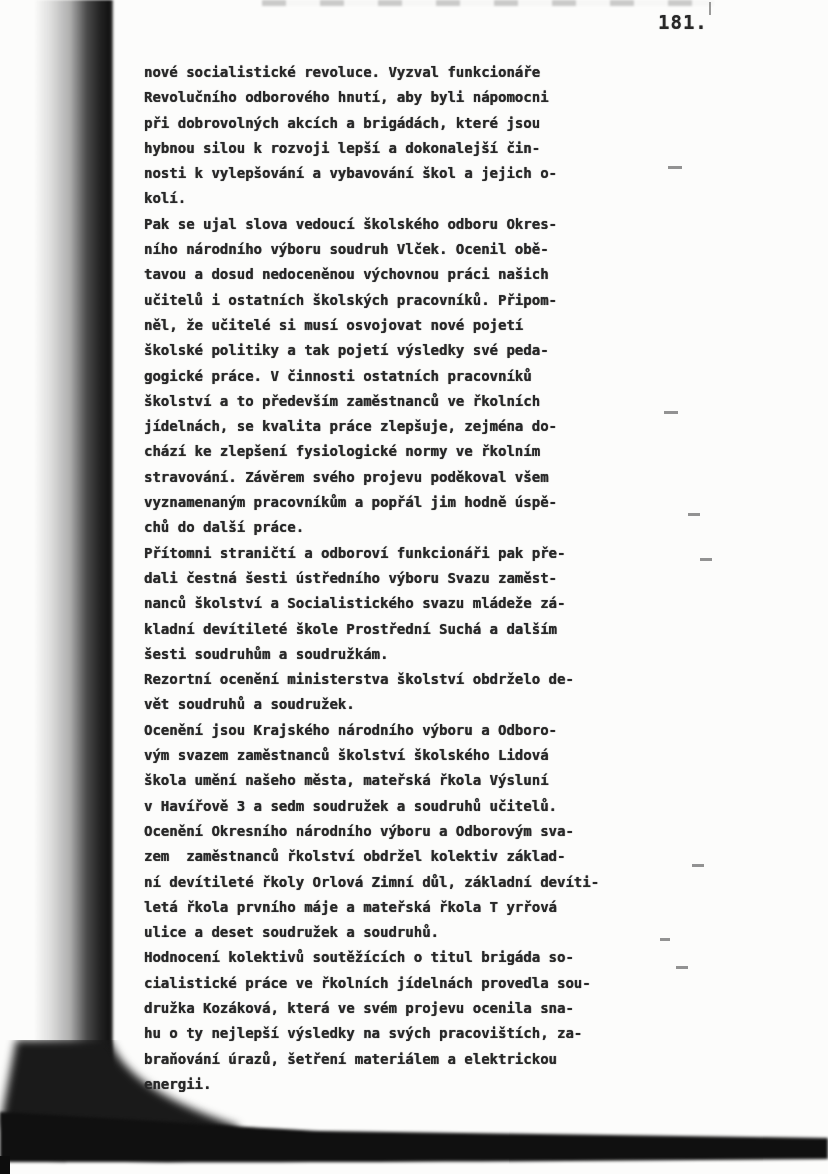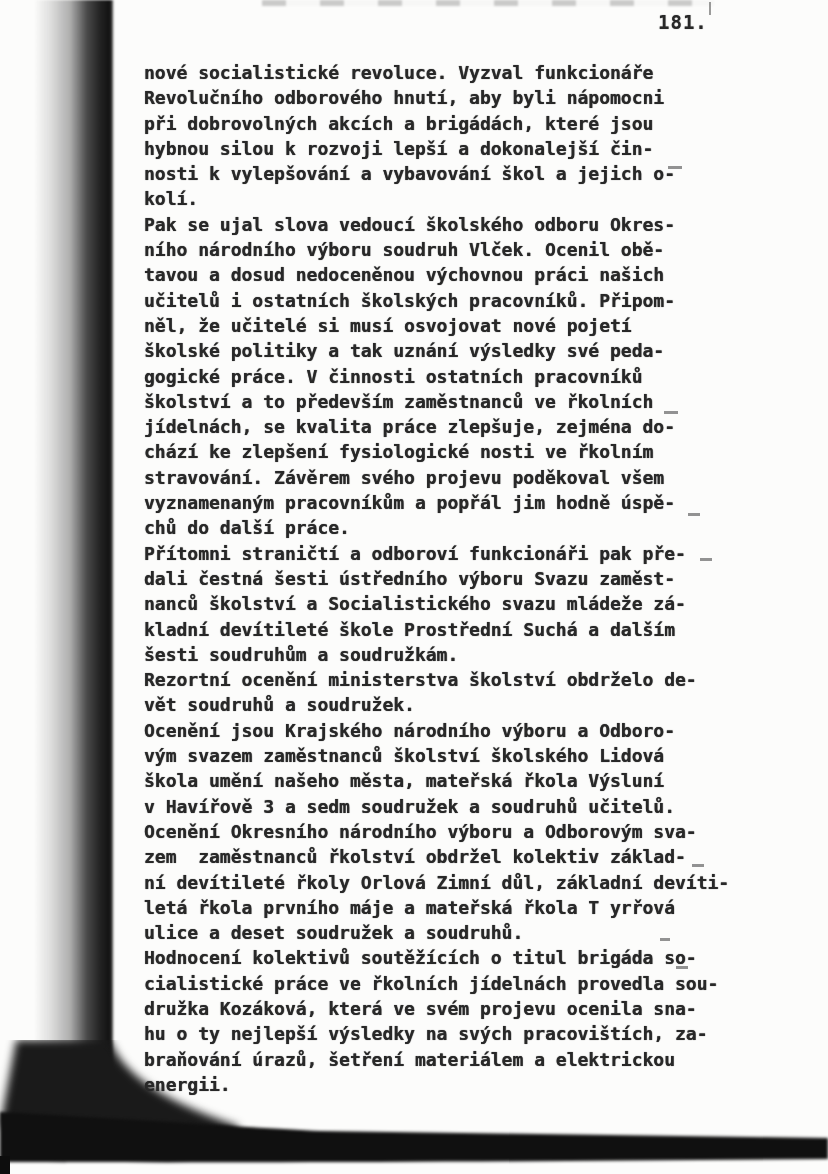--- a/index.html
+++ b/index.html
@@ -52,21 +52,21 @@
   }
   .page-number {
     position: absolute; left: 658px; top: 11px;
     font-size: 19px; font-weight: bold;
     letter-spacing: 1px;
     color: var(--ink, #2a2a2a);
     text-shadow: 0 0 1px rgba(40,40,40,0.6);
   }
   .text-block {
     position: absolute; left: 144px; top: 60px;
-    font-size: 18px; font-weight: bold;
+    font-size: 14px; font-weight: bold;
     color: var(--ink, #2a2a2a);
   }
   .line {
     white-space: pre;
     height: 25.3px; line-height: 25.3px;
     text-shadow: 0 0 1px rgba(40,40,40,0.75), 0.4px 0.4px 0 rgba(40,40,40,0.35);
   }
   .dash {
     position: absolute;
     height: 3px;
@@ -98,25 +98,25 @@
     <div class="line">Revolučního odborového hnutí, aby byli nápomocni</div>
     <div class="line">při dobrovolných akcích a brigádách, které jsou</div>
     <div class="line">hybnou silou k rozvoji lepší a dokonalejší čin-</div>
     <div class="line">nosti k vylepšování a vybavování škol a jejich o-</div>
     <div class="line">kolí.</div>
     <div class="line">Pak se ujal slova vedoucí školského odboru Okres-</div>
     <div class="line">ního národního výboru soudruh Vlček. Ocenil obě-</div>
     <div class="line">tavou a dosud nedoceněnou výchovnou práci našich</div>
     <div class="line">učitelů i ostatních školských pracovníků. Připom-</div>
     <div class="line">něl, že učitelé si musí osvojovat nové pojetí</div>
-    <div class="line">školské politiky a tak uznání výsledky své peda-</div>
+    <div class="line">školské politiky a tak pojetí výsledky své peda-</div>
     <div class="line">gogické práce. V činnosti ostatních pracovníků</div>
     <div class="line">školství a to především zaměstnanců ve řkolních</div>
     <div class="line">jídelnách, se kvalita práce zlepšuje, zejména do-</div>
-    <div class="line">chází ke zlepšení fysiologické nosti ve řkolním</div>
+    <div class="line">chází ke zlepšení fysiologické normy ve řkolním</div>
     <div class="line">stravování. Závěrem svého projevu poděkoval všem</div>
     <div class="line">vyznamenaným pracovníkům a popřál jim hodně úspě-</div>
     <div class="line">chů do další práce.</div>
     <div class="line">Přítomni straničtí a odboroví funkcionáři pak pře-</div>
     <div class="line">dali čestná šesti ústředního výboru Svazu zaměst-</div>
     <div class="line">nanců školství a Socialistického svazu mládeže zá-</div>
     <div class="line">kladní devítileté škole Prostřední Suchá a dalším</div>
     <div class="line">šesti soudruhům a soudružkám.</div>
     <div class="line">Rezortní ocenění ministerstva školství obdrželo de-</div>
     <div class="line">vět soudruhů a soudružek.</div>

